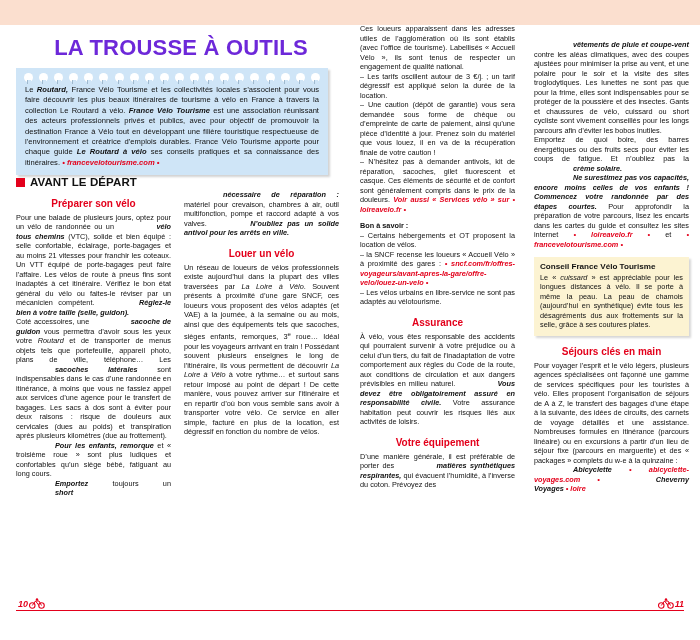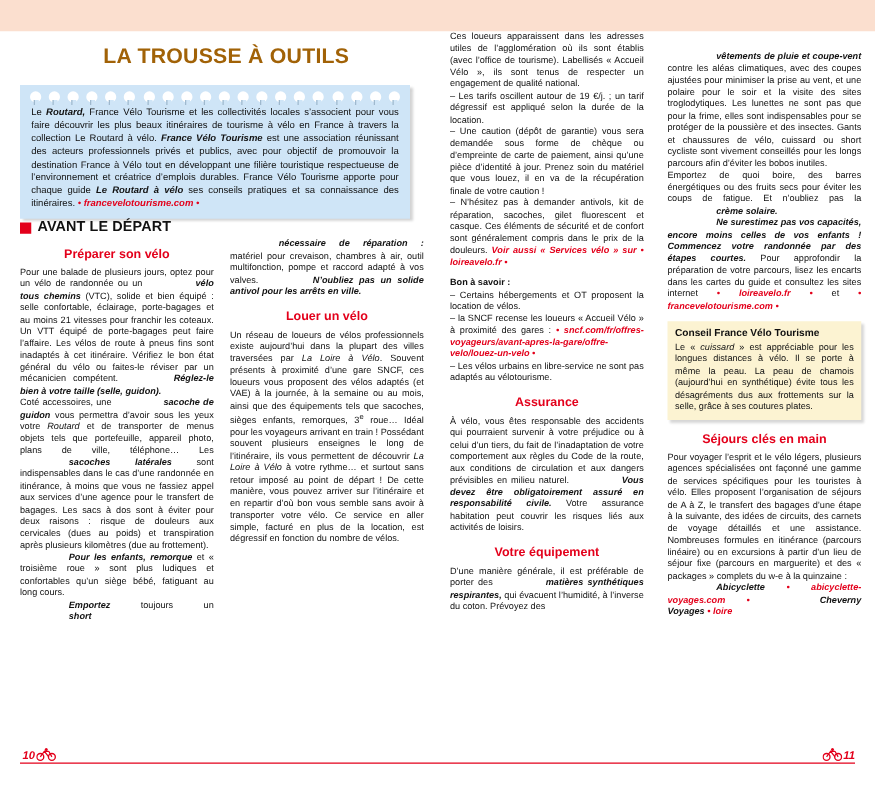--- a/index.html
+++ b/index.html
@@ -25,23 +25,23 @@
     width: 700px;
     height: 25px;
     background: #fbdfcf;
   }
   .page-title {
     position: absolute;
     left: 16px;
     top: 35px;
     width: 330px;
     text-align: center;
-    color: #a16207;
-    font-weight: bold;
-    font-size: 17px;
+    color: #6d28d9;
+    font-weight: bold;
+    font-size: 22px;
     letter-spacing: .2px;
     font-family: "Liberation Sans", sans-serif;
   }
   
   .notepad {
     position: absolute;
     left: 16px;
     top: 68px;
     width: 312px;
     background: #cfe5f7;
@@ -248,21 +248,21 @@
 
 
     <div class="section-head">Louer un vélo</div>
 
     <p><span>Un réseau de loueurs de vélos professionnels existe aujourd’hui dans la plupart des villes traversées par </span><span class="i">La Loire à Vélo</span><span>. Souvent présents à proximité d’une gare SNCF, ces loueurs vous proposent des vélos adaptés (et VAE) à la journée, à la semaine ou au mois, ainsi que des équipements tels que sacoches, sièges enfants, remorques, 3</span><sup>e</sup><span> roue… Idéal pour les voyageurs arrivant en train ! Possédant souvent plusieurs enseignes le long de l’itinéraire, ils vous permettent de découvrir </span><span class="i">La Loire à Vélo</span><span> à votre rythme… et surtout sans retour imposé au point de départ ! De cette manière, vous pouvez arriver sur l’itinéraire et en repartir d’où bon vous semble sans avoir à transporter votre vélo. Ce service en aller simple, facturé en plus de la location, est dégressif en fonction du nombre de vélos.</span></p>
   </div>
 
   <div class="col" id="col3">
 
     <p>Ces loueurs apparaissent dans les adresses utiles de l’agglomération où ils sont établis (avec l’office de tourisme). Labellisés « Accueil Vélo », ils sont tenus de respecter un engagement de qualité national.</p>
-    <p>– Les tarifs oscillent autour de 19 €/j. ; un tarif dégressif est appliqué selon la durée de la location.</p>
+    <p>– Les tarifs oscillent autour de 3 €/j. ; un tarif dégressif est appliqué selon la durée de la location.</p>
     <p>– Une caution (dépôt de garantie) vous sera demandée sous forme de chèque ou d’empreinte de carte de paiement, ainsi qu’une pièce d’identité à jour. Prenez soin du matériel que vous louez, il en va de la récupération finale de votre caution !</p>
     <p><span>– N’hésitez pas à demander antivols, kit de réparation, sacoches, gilet fluorescent et casque. Ces éléments de sécurité et de confort sont généralement compris dans le prix de la douleurs. </span><span class="red-i">Voir aussi « Services vélo » sur • loireavelo.fr •</span></p>
 
     <p class="b" style="margin-top:7px">Bon à savoir :</p>
     <p>– Certains hébergements et OT proposent la location de vélos.</p>
     <p><span>– la SNCF recense les loueurs « Accueil Vélo » à proximité des gares : </span><span class="red-i">• sncf.com/fr/offres-voyageurs/avant-apres-la-gare/offre-velo/louez-un-velo •</span></p>
     <p>– Les vélos urbains en libre-service ne sont pas adaptés au vélotourisme.</p>
 
     <div class="section-head">Assurance</div>
     <p><span>À vélo, vous êtes responsable des accidents qui pourraient survenir à votre préjudice ou à celui d’un tiers, du fait de l’inadaptation de votre comportement aux règles du Code de la route, aux conditions de circulation et aux dangers prévisibles en milieu naturel. </span><span class="bi">Vous devez être obligatoirement assuré en responsabilité civile.</span><span> Votre assurance habitation peut couvrir les risques liés aux activités de loisirs.</span></p>

